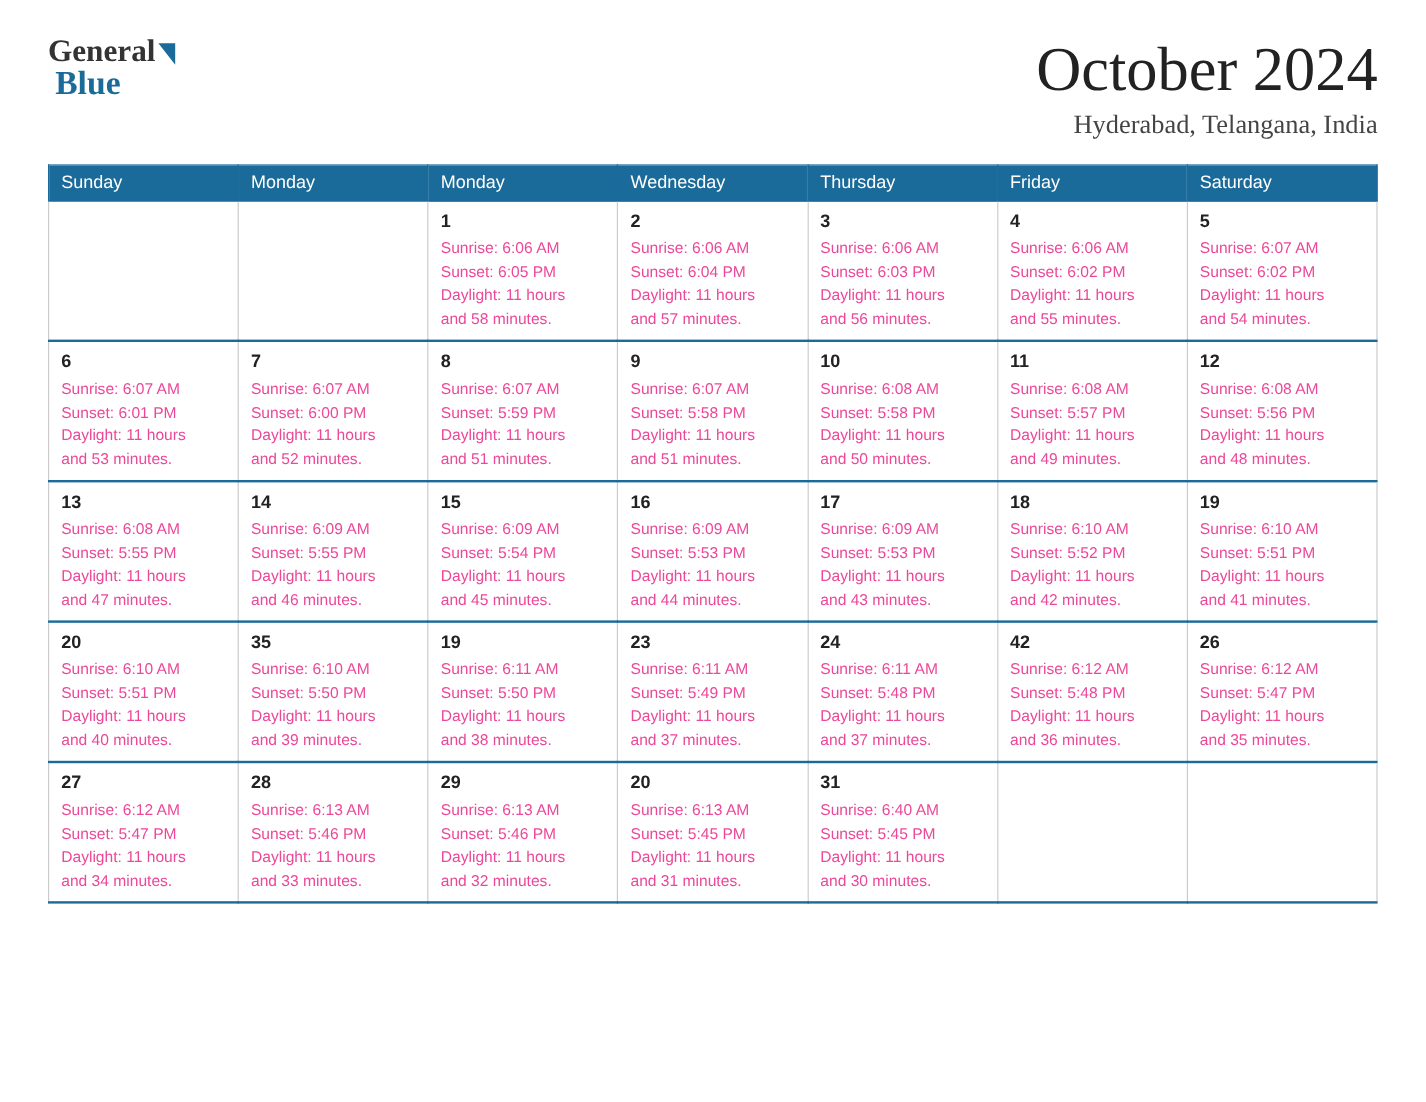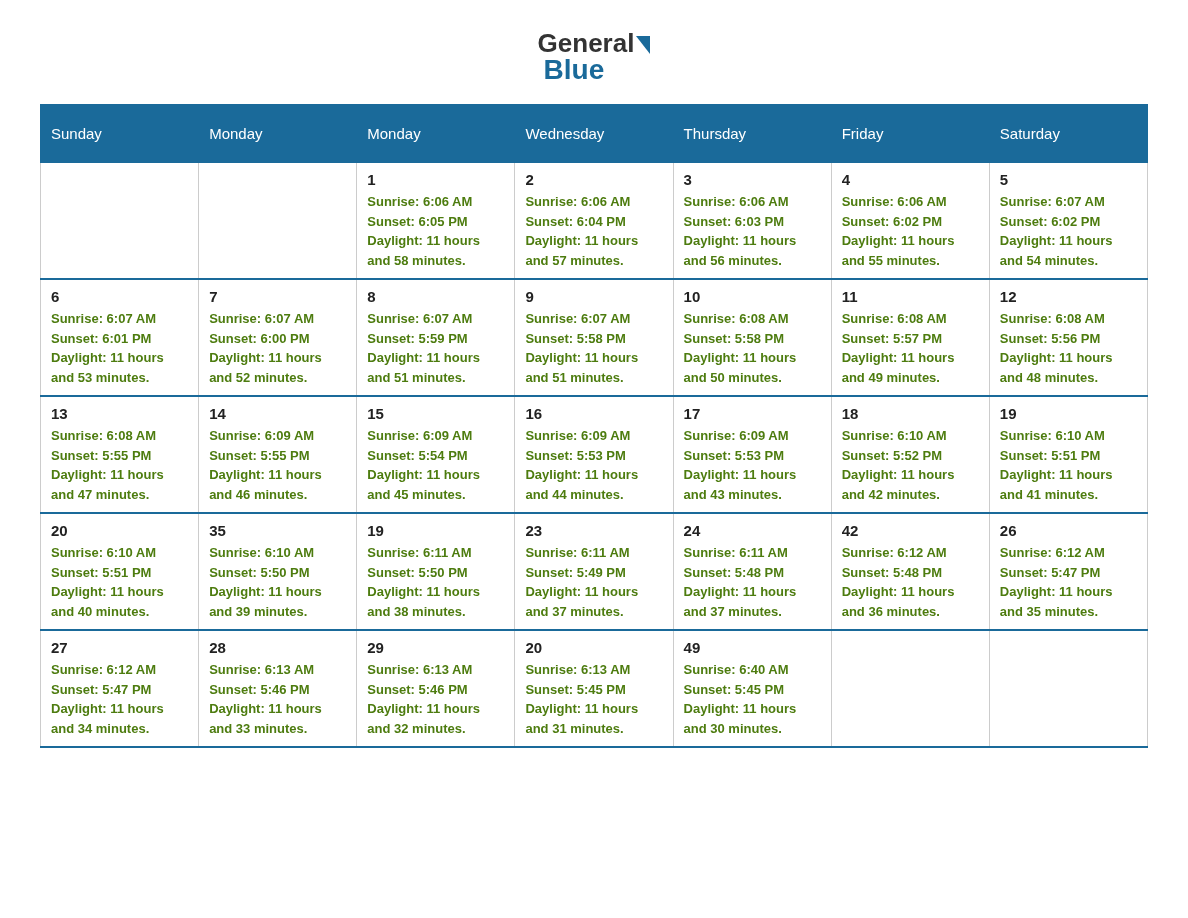--- a/index.html
+++ b/index.html
@@ -5,23 +5,24 @@
     * { box-sizing: border-box; margin: 0; padding: 0; }
     body {
       background: #fff;
       font-family: Arial, Helvetica, sans-serif;
       padding: 30px 40px;
       width: 1188px;
       min-height: 918px;
     }
     .header-area {
       display: flex;
-      justify-content: center;
+      justify-content: space-between;
       align-items: flex-start;
       margin-bottom: 20px;
+      font-family: Liberation Serif, serif;
     }
     .logo-area {
       display: flex;
       flex-direction: column;
       align-items: flex-start;
     }
     .logo-general {
       font-size: 26px;
       font-weight: bold;
       color: #333;
@@ -59,21 +60,21 @@
     table {
       width: 100%;
       border-collapse: collapse;
       table-layout: fixed;
     }
     thead th {
       background-color: #1a6a9a;
       color: #fff;
       font-size: 15px;
       font-weight: normal;
-      padding: 20px 10px;
+      padding: 6px 10px;
       text-align: left;
       border: 1px solid #1a6a9a;
     }
     tbody td {
       border: 1px solid #ccc;
       vertical-align: top;
       padding: 8px 10px;
       font-size: 13px;
       color: #333;
       height: 110px;
@@ -83,23 +84,22 @@
     }
     .day-num {
       font-size: 15px;
       font-weight: bold;
       color: #222;
       display: block;
       margin-bottom: 4px;
     }
     .day-info {
       font-size: 13px;
-      color: #4d7c0f;
+      color: #ec4899;
       line-height: 1.5;
-      font-weight: bold;
     }
     .empty-cell {
       background: #fff;
     }
     .logo-wrapper {
       display: flex;
       flex-direction: column;
       line-height: 1;
     }
     .logo-row1 {
@@ -119,20 +119,22 @@
       <div class="logo-row1">
         <span class="logo-general">General</span>
         <div class="logo-arrow"></div>
       </div>
       <div class="logo-row2">
         <span class="logo-blue">Blue</span>
       </div>
     </div>
   </div>
   <div class="title-area">
+    <div class="month-title">October 2024</div>
+    <div class="location-title">Hyderabad, Telangana, India</div>
   </div>
 </div>
 
 <table>
   <thead>
     <tr>
     <th>Sunday</th>
         <th>Monday</th>
         <th>Monday</th>
         <th>Wednesday</th>
@@ -357,21 +359,21 @@
 and 32 minutes.</div>
         </td>
         <td>
           <span class="day-num">20</span>
           <div class="day-info" style="white-space: pre-line;">Sunrise: 6:13 AM
 Sunset: 5:45 PM
 Daylight: 11 hours
 and 31 minutes.</div>
         </td>
         <td>
-          <span class="day-num">49</span>
+          <span class="day-num">31</span>
           <div class="day-info" style="white-space: pre-line;">Sunrise: 6:40 AM
 Sunset: 5:45 PM
 Daylight: 11 hours
 and 30 minutes.</div>
         </td>
         <td class="empty-cell"></td>
         <td class="empty-cell"></td>
       </tr>
     </tbody>
 </table>

